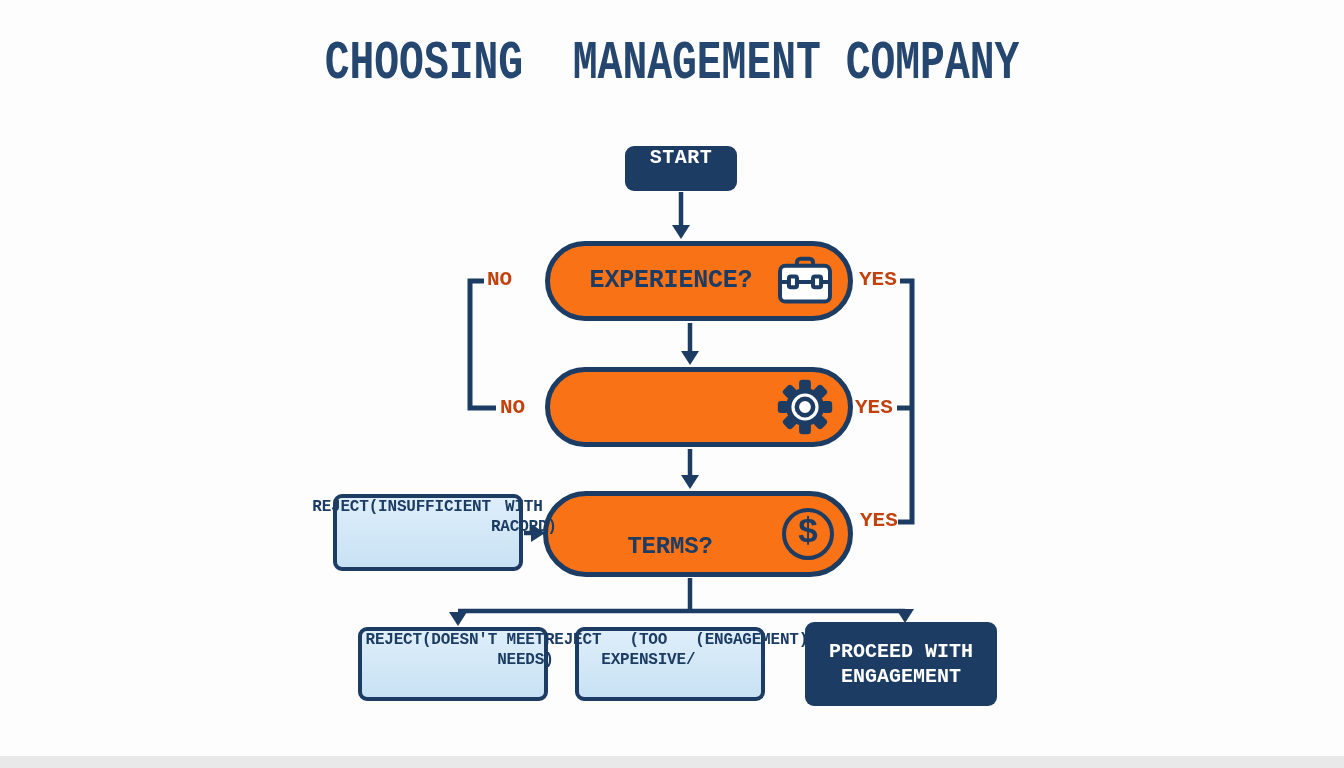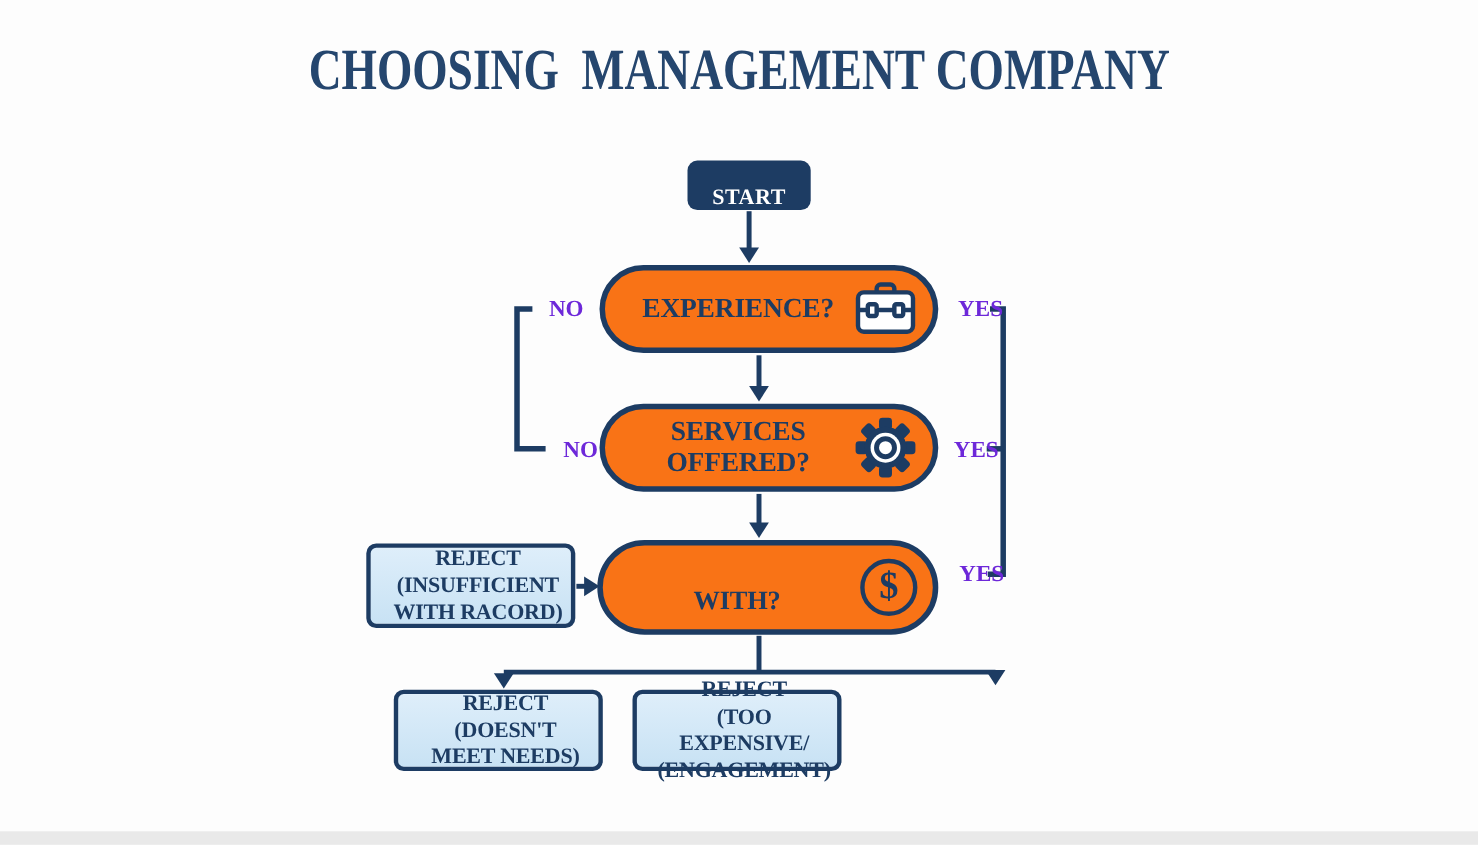--- a/index.html
+++ b/index.html
@@ -1,33 +1,33 @@
 <!DOCTYPE html>
 <html><head>
 <meta charset="utf-8">
 <style>
   html,body { margin:0; padding:0; background:#e9e9e9; }
   .canvas {
     position:relative; width:1344px; height:756px; margin:0 auto;
     background:#fdfdfd;
-    font-family:Liberation Serif, serif;
+    font-family:Liberation Mono, monospace;
     overflow:hidden;
   }
   .title {
     position:absolute; top:34px; left:0; right:0;
     text-align:center; font-size:53px; line-height:1.15; font-weight:bold;
     color:#25466e; white-space:pre; letter-spacing:0px;
     transform:scaleX(0.78);
   }
   .connectors { position:absolute; inset:0; width:1344px; height:768px; z-index:1; }
   .node { position:absolute; box-sizing:border-box; z-index:2; }
   .start {
     left:625px; top:146px; width:112px; height:45px;
     background:#1d3c63; border-radius:9px; color:#ffffff;
-    display:flex; align-items:flex-end; justify-content:center;
+    display:flex; align-items:flex-start; justify-content:center;
     font-weight:bold; font-size:20px; letter-spacing:0.5px;
   }
   .pill {
     border:5px solid #1d3c63; border-radius:46px; background:#f97316;
     display:flex; align-items:center; color:#1d3c63; font-weight:bold;
   }
   .pill-label {
     flex:1; text-align:center; font-size:25px; padding-right:56px;
     letter-spacing:-0.2px; line-height:1.12;
   }
@@ -36,35 +36,35 @@
     display:flex; align-items:center; justify-content:center;
   }
   .pill-exp  { left:545px; top:241px; width:308px; height:80px; }
   .pill-serv { left:545px; top:367px; width:308px; height:80px; }
   .pill-fees { left:543px; top:491px; width:310px; height:86px; }
   .pill-fees .pill-label { font-size:24px; }
   .bluebox {
     border:4px solid #1d3c63; border-radius:9px;
     background:linear-gradient(180deg,#deeefa 0%,#c8e2f4 100%);
     color:#1d3c63; font-weight:bold; text-align:center;
-    display:flex; flex-direction:column; justify-content:center;
-    font-size:20px; line-height:1.22; letter-spacing:-0.2px;padding-left:13px;
+    display:flex; flex-direction:row; justify-content:center;
+    font-size:16px; line-height:1.22; letter-spacing:-0.2px;padding-left:13px;
   }
   .reject-track { left:333px; top:494px; width:190px; height:77px; }
   .reject-needs { left:358px; top:627px; width:190px; height:74px; }
   .reject-exp   { left:575px; top:627px; width:190px; height:74px; }
   .proceed {
     left:805px; top:622px; width:192px; height:84px;
     background:#1d3c63; border-radius:9px; color:#ffffff;
     display:flex; flex-direction:column; justify-content:center;
     text-align:center; font-weight:bold; font-size:20px; line-height:1.25;
   }
   .edge-label {
-    position:absolute; z-index:2; color:#6d28d9; font-weight:bold;
-    font-size:21px; letter-spacing:0px;margin-left:12px;
+    position:absolute; z-index:2; color:#c2410c; font-weight:bold;
+    font-size:21px; letter-spacing:0px;
   }
   .lbl-no1  { left:487px; top:268px; }
   .lbl-no2  { left:500px; top:396px; }
   .lbl-yes1 { left:859px; top:268px; }
   .lbl-yes2 { left:855px; top:396px; }
   .lbl-yes3 { left:860px; top:509px; }
   .dollar-circle {
     width:52px; height:52px; border:4.5px solid #1d3c63; border-radius:50%;
     display:flex; align-items:center; justify-content:center;
     font-size:35px; font-weight:bold; color:#1d3c63; box-sizing:border-box;
@@ -126,21 +126,20 @@
         <rect x="23" y="3" width="18" height="12" rx="4"></rect>
         <rect x="4" y="11" width="56" height="40" rx="6" fill="#ffffff"></rect>
         <path d="M4 29 H60"></path>
         <rect x="14" y="23" width="9" height="12" rx="2" fill="#ffffff"></rect>
         <rect x="41" y="23" width="9" height="12" rx="2" fill="#ffffff"></rect>
       </svg>
     </span>
   </div>
 
   <div class="node pill pill-serv">
-    <span class="pill-label">SERVICES OFFERED?</span>
     <span class="pill-icon">
       <svg width="58" height="58" viewBox="0 0 64 64">
         <g fill="#1d3c63">
           <g>
             <rect x="25.5" y="2" width="13" height="12" rx="3.5"></rect>
             <rect x="25.5" y="2" width="13" height="12" rx="3.5" transform="rotate(45 32 32)"></rect>
             <rect x="25.5" y="2" width="13" height="12" rx="3.5" transform="rotate(90 32 32)"></rect>
             <rect x="25.5" y="2" width="13" height="12" rx="3.5" transform="rotate(135 32 32)"></rect>
             <rect x="25.5" y="2" width="13" height="12" rx="3.5" transform="rotate(180 32 32)"></rect>
             <rect x="25.5" y="2" width="13" height="12" rx="3.5" transform="rotate(225 32 32)"></rect>
@@ -151,21 +150,21 @@
           <circle cx="32" cy="32" r="15" fill="#ffffff"></circle>
         </g>
         <circle cx="32" cy="32" r="9" fill="none" stroke="#1d3c63" stroke-width="5"></circle>
       </svg>
     </span>
   </div>
 
   <div class="node pill pill-fees">
     <span class="pill-label">
       <br>
-      <span>WITH?</span>
+      <span>TERMS?</span>
     </span>
     <span class="pill-icon">
       <span class="dollar-circle">$</span>
     </span>
   </div>
 
   <div class="node bluebox reject-track">
     <span>REJECT</span>
     <span>(INSUFFICIENT</span>
     <span>WITH RACORD)</span>
@@ -176,20 +175,24 @@
     <span>(DOESN'T</span>
     <span>MEET NEEDS)</span>
   </div>
 
   <div class="node bluebox reject-exp">
     <span>REJECT</span>
     <span>(TOO EXPENSIVE/</span>
     <span>(ENGAGEMENT)</span>
   </div>
 
+  <div class="node proceed">
+    <span>PROCEED WITH</span>
+    <span>ENGAGEMENT</span>
+  </div>
 
   <span class="edge-label lbl-no1">NO</span>
   <span class="edge-label lbl-no2">NO</span>
   <span class="edge-label lbl-yes1">YES</span>
   <span class="edge-label lbl-yes2">YES</span>
   <span class="edge-label lbl-yes3">YES</span>
 
 </div>
 
 </body></html>

